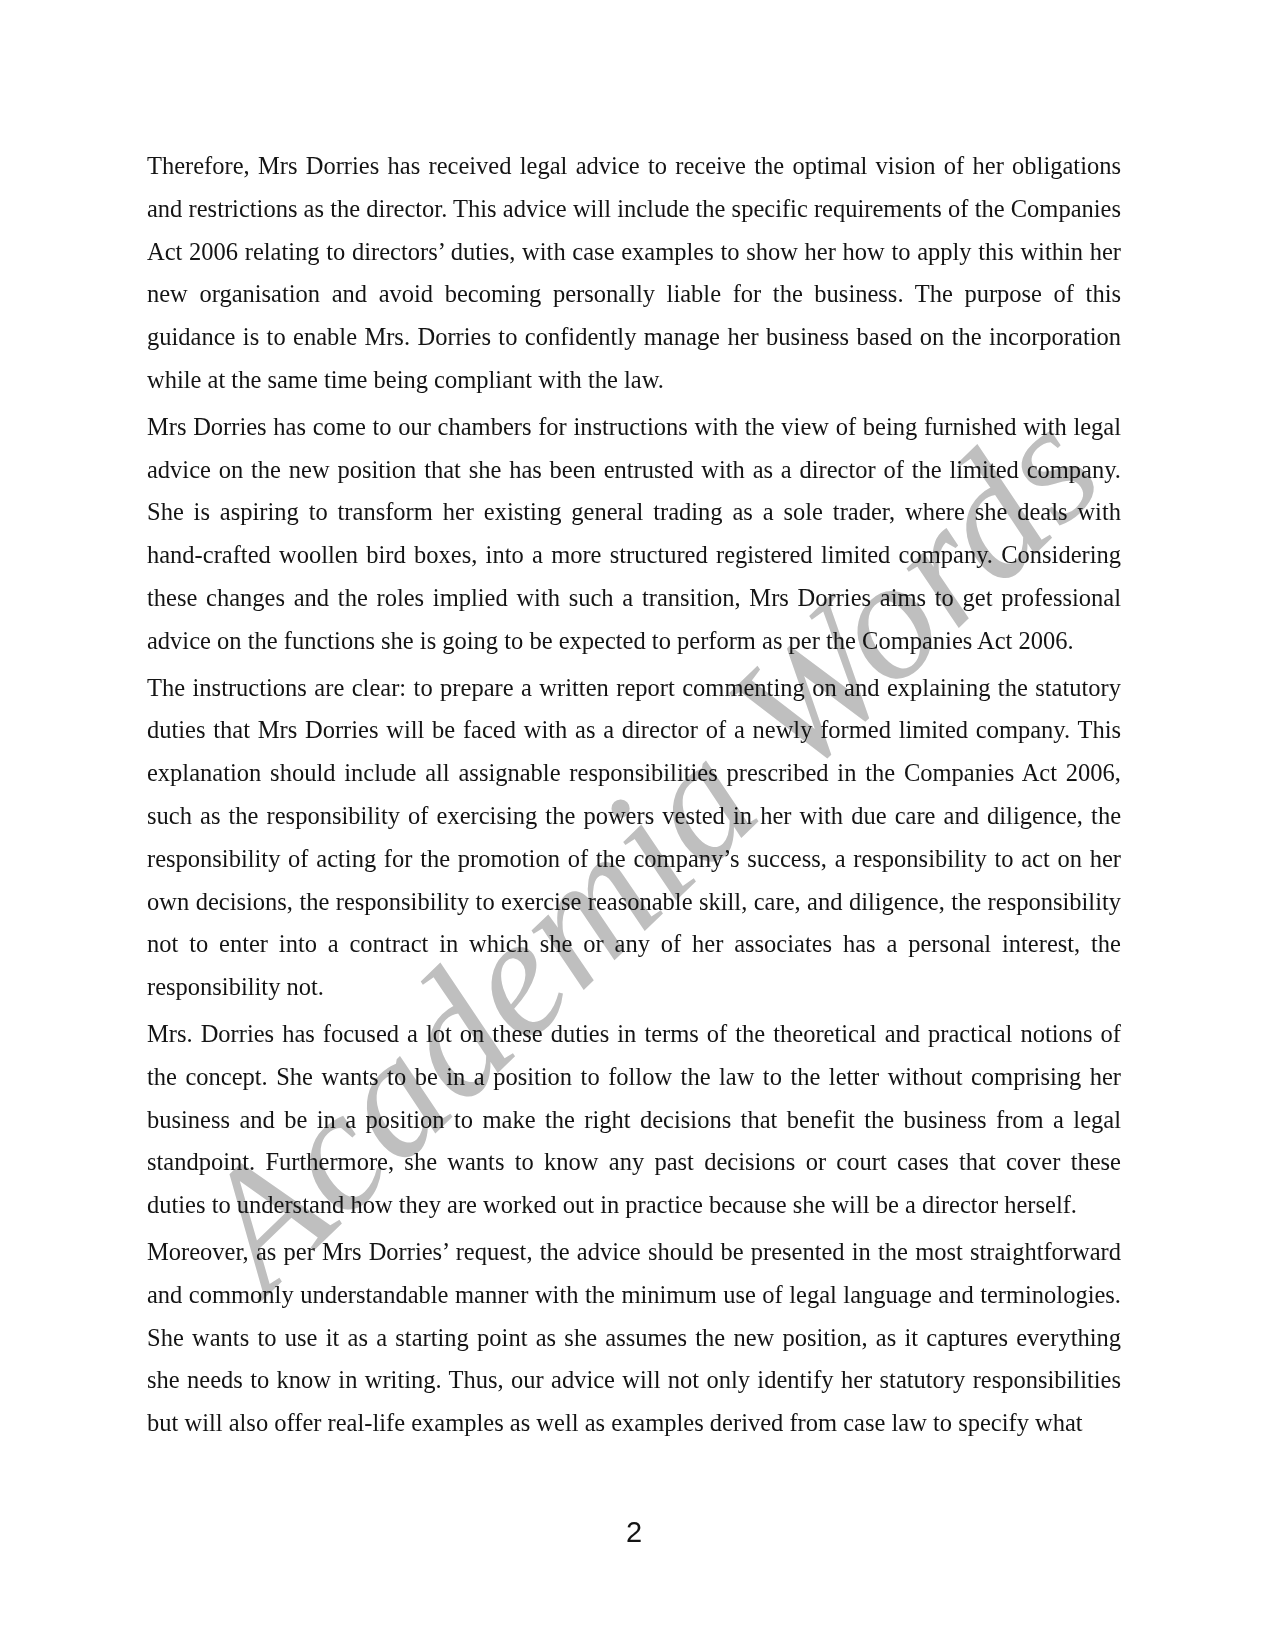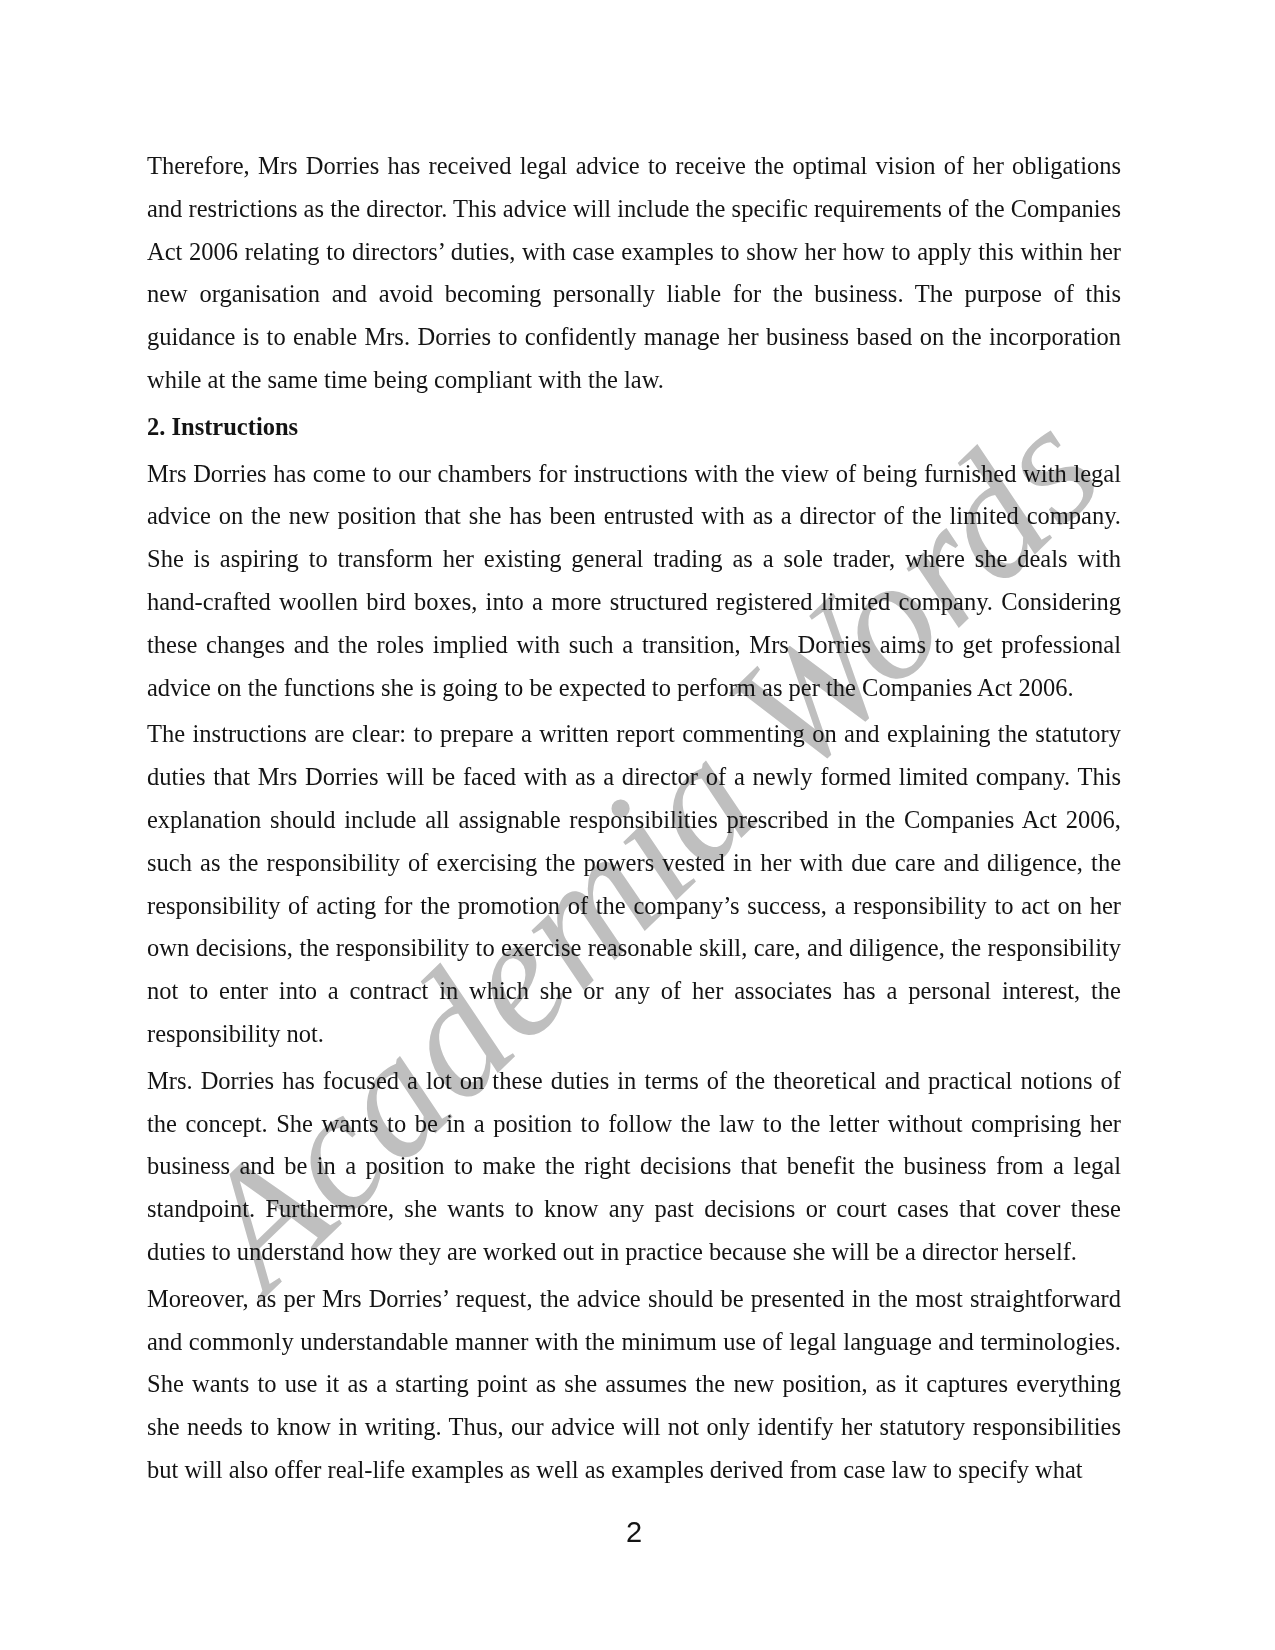--- a/index.html
+++ b/index.html
@@ -64,21 +64,20 @@
 </style>
 </head>
 <body>
 
 <div class="page">
 
   <div class="watermark">Academia Words</div>
 
   <div class="content">
     <p>Therefore, Mrs Dorries has received legal advice to receive the optimal vision of her obligations and restrictions as the director. This advice will include the specific requirements of the Companies Act 2006 relating to directors’ duties, with case examples to show her how to apply this within her new organisation and avoid becoming personally liable for the business. The purpose of this guidance is to enable Mrs. Dorries to confidently manage her business based on the incorporation while at the same time being compliant with the law.</p>
-    <p class="heading">2. Instructions</p>
     <p>Mrs Dorries has come to our chambers for instructions with the view of being furnished with legal advice on the new position that she has been entrusted with as a director of the limited company. She is aspiring to transform her existing general trading as a sole trader, where she deals with hand-crafted woollen bird boxes, into a more structured registered limited company. Considering these changes and the roles implied with such a transition, Mrs Dorries aims to get professional advice on the functions she is going to be expected to perform as per the Companies Act 2006.</p>
     <p>The instructions are clear: to prepare a written report commenting on and explaining the statutory duties that Mrs Dorries will be faced with as a director of a newly formed limited company. This explanation should include all assignable responsibilities prescribed in the Companies Act 2006, such as the responsibility of exercising the powers vested in her with due care and diligence, the responsibility of acting for the promotion of the company’s success, a responsibility to act on her own decisions, the responsibility to exercise reasonable skill, care, and diligence, the responsibility not to enter into a contract in which she or any of her associates has a personal interest, the responsibility not.</p>
     <p>Mrs. Dorries has focused a lot on these duties in terms of the theoretical and practical notions of the concept. She wants to be in a position to follow the law to the letter without comprising her business and be in a position to make the right decisions that benefit the business from a legal standpoint. Furthermore, she wants to know any past decisions or court cases that cover these duties to understand how they are worked out in practice because she will be a director herself.</p>
     <p>Moreover, as per Mrs Dorries’ request, the advice should be presented in the most straightforward and commonly understandable manner with the minimum use of legal language and terminologies. She wants to use it as a starting point as she assumes the new position, as it captures everything she needs to know in writing. Thus, our advice will not only identify her statutory responsibilities but will also offer real-life examples as well as examples derived from case law to specify what</p>
   </div>
 
   <div class="page-number">2</div>
 
 </div>
 

